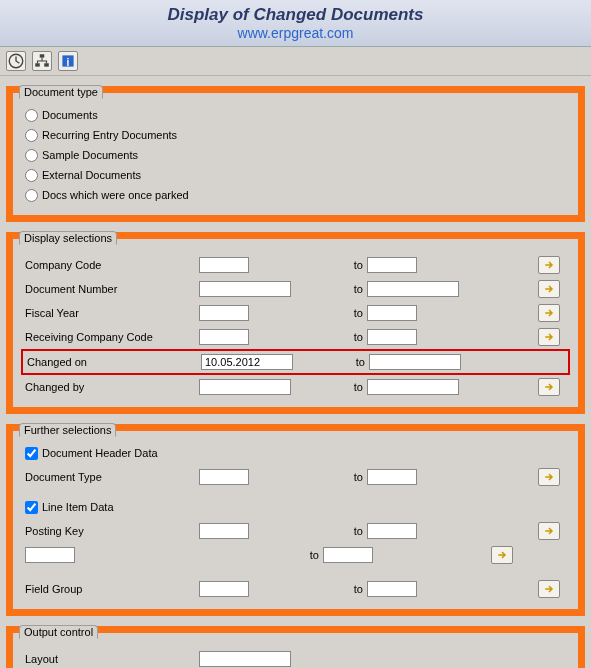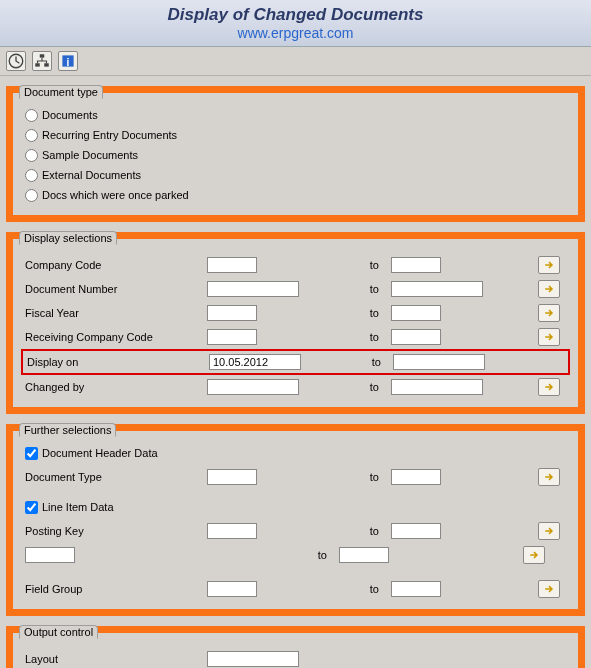--- a/index.html
+++ b/index.html
@@ -72,21 +72,21 @@
     padding: 2px 4px;
     height: 20px;
   }
   .highlight-box {
     border: 2px solid #d80000;
   }
   .field-row {
     display: grid;
     grid-template-columns: 170px 120px 40px 120px 1fr 28px;
     align-items: center;
-    gap: 12px;
+    gap: 4px;
     height: 24px;
     padding: 0 4px;
   }
   .field-row.hl {
     border: 2px solid #d80000;
     height: 26px;
   }
   .label { }
   .input {
     background: #fff;
@@ -218,21 +218,21 @@
     <input class="input narrow" value="" style="">
     <span></span>
     <div class="arrow-btn">
         <svg viewBox="0 0 16 16">
           <path d="M3 8h8M8 4l4 4-4 4" stroke="#c90" stroke-width="2" fill="none"></path>
         </svg>
       </div>
   </div>
 
   <div class="field-row hl">
-    <span class="label">Display on</span>
+    <span class="label">Changed on</span>
     <input class="input mid" value="10.05.2012" style="">
     <span class="to">to</span>
     <input class="input mid" value="" style="">
     <span></span>
     <span></span>
   </div>
 
   <div class="field-row">
     <span class="label">Changed by</span>
     <input class="input mid" value="" style="">

